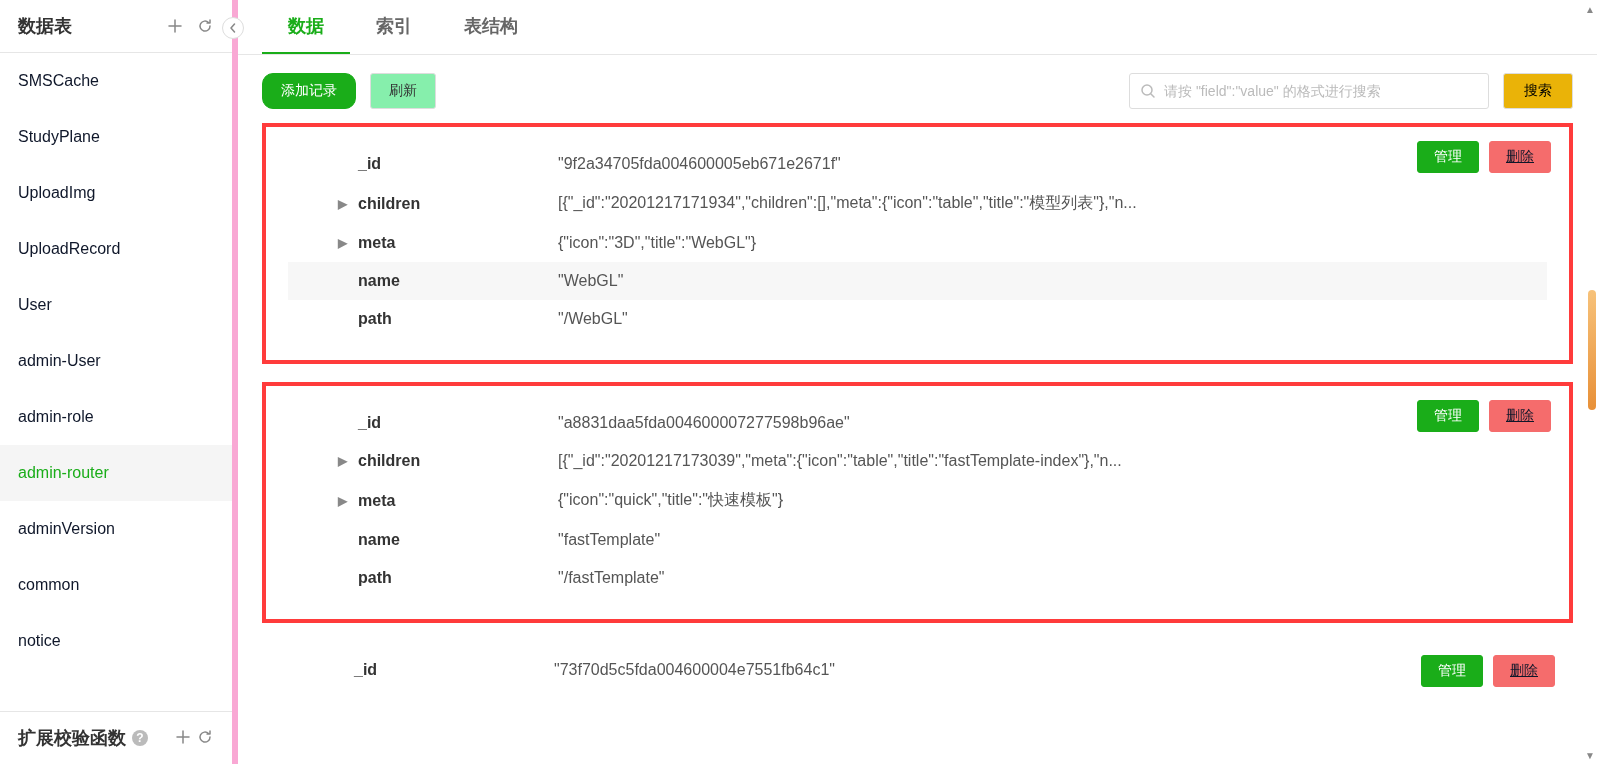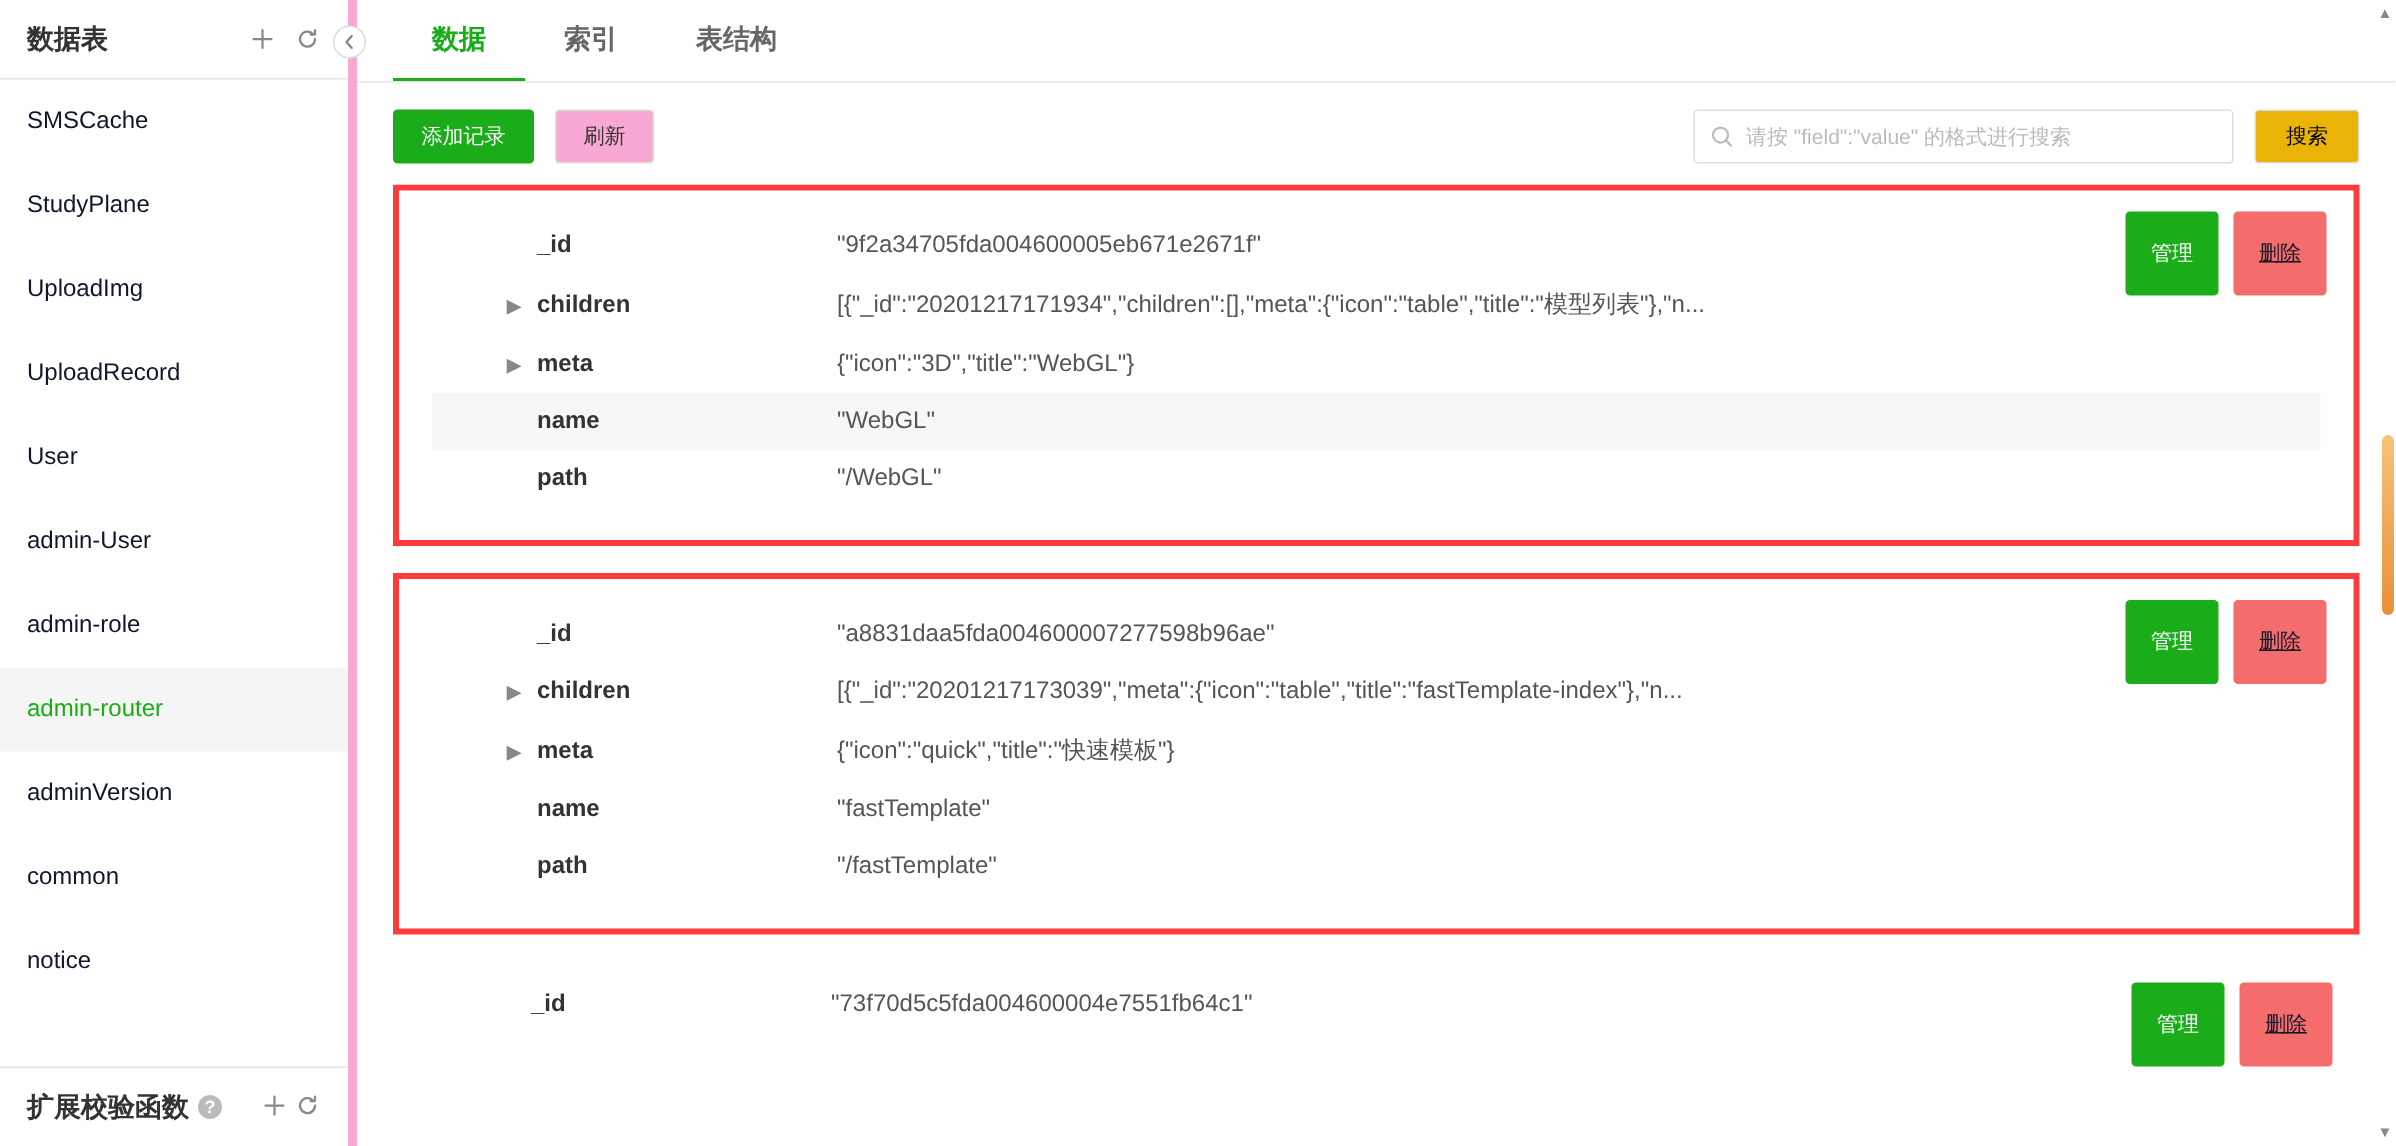--- a/index.html
+++ b/index.html
@@ -137,30 +137,31 @@
 
   .toolbar {
     display: flex;
     align-items: center;
     padding: 18px 24px 14px;
     gap: 14px;
   }
   .btn {
     padding: 8px 18px;
     border: 1px solid #ddd;
-    background: #f9a8d4;
+    background: #86efac;
     border-radius: 3px;
     font-size: 14px;
     cursor: pointer;
     color: #333;
   }
   .btn-primary {
     background: #1aad19;
     border-color: #1aad19;
     color: #fff;
+    border-radius: 11px;
   }
   .btn-success {
     background: #1aad19;
     border-color: #1aad19;
     color: #fff;
   }
   .btn-danger {
     background: #f56c6c;
     border-color: #f56c6c;
     color: #0f172a;
@@ -212,21 +213,21 @@
     border: none;
     padding: 10px 22px;
   }
   .record-actions {
     position: absolute;
     top: 14px;
     right: 18px;
     display: flex;
     gap: 10px;
   }
-  .record-actions .btn { padding: 18px 16px; font-size: 14px; }
+  .record-actions .btn { padding: 6px 16px; font-size: 14px; }
 
   .field-row {
     display: flex;
     align-items: center;
     padding: 10px 8px;
     font-size: 16px;
   }
   .field-row.hover {
     background: #f7f7f7;
   }

